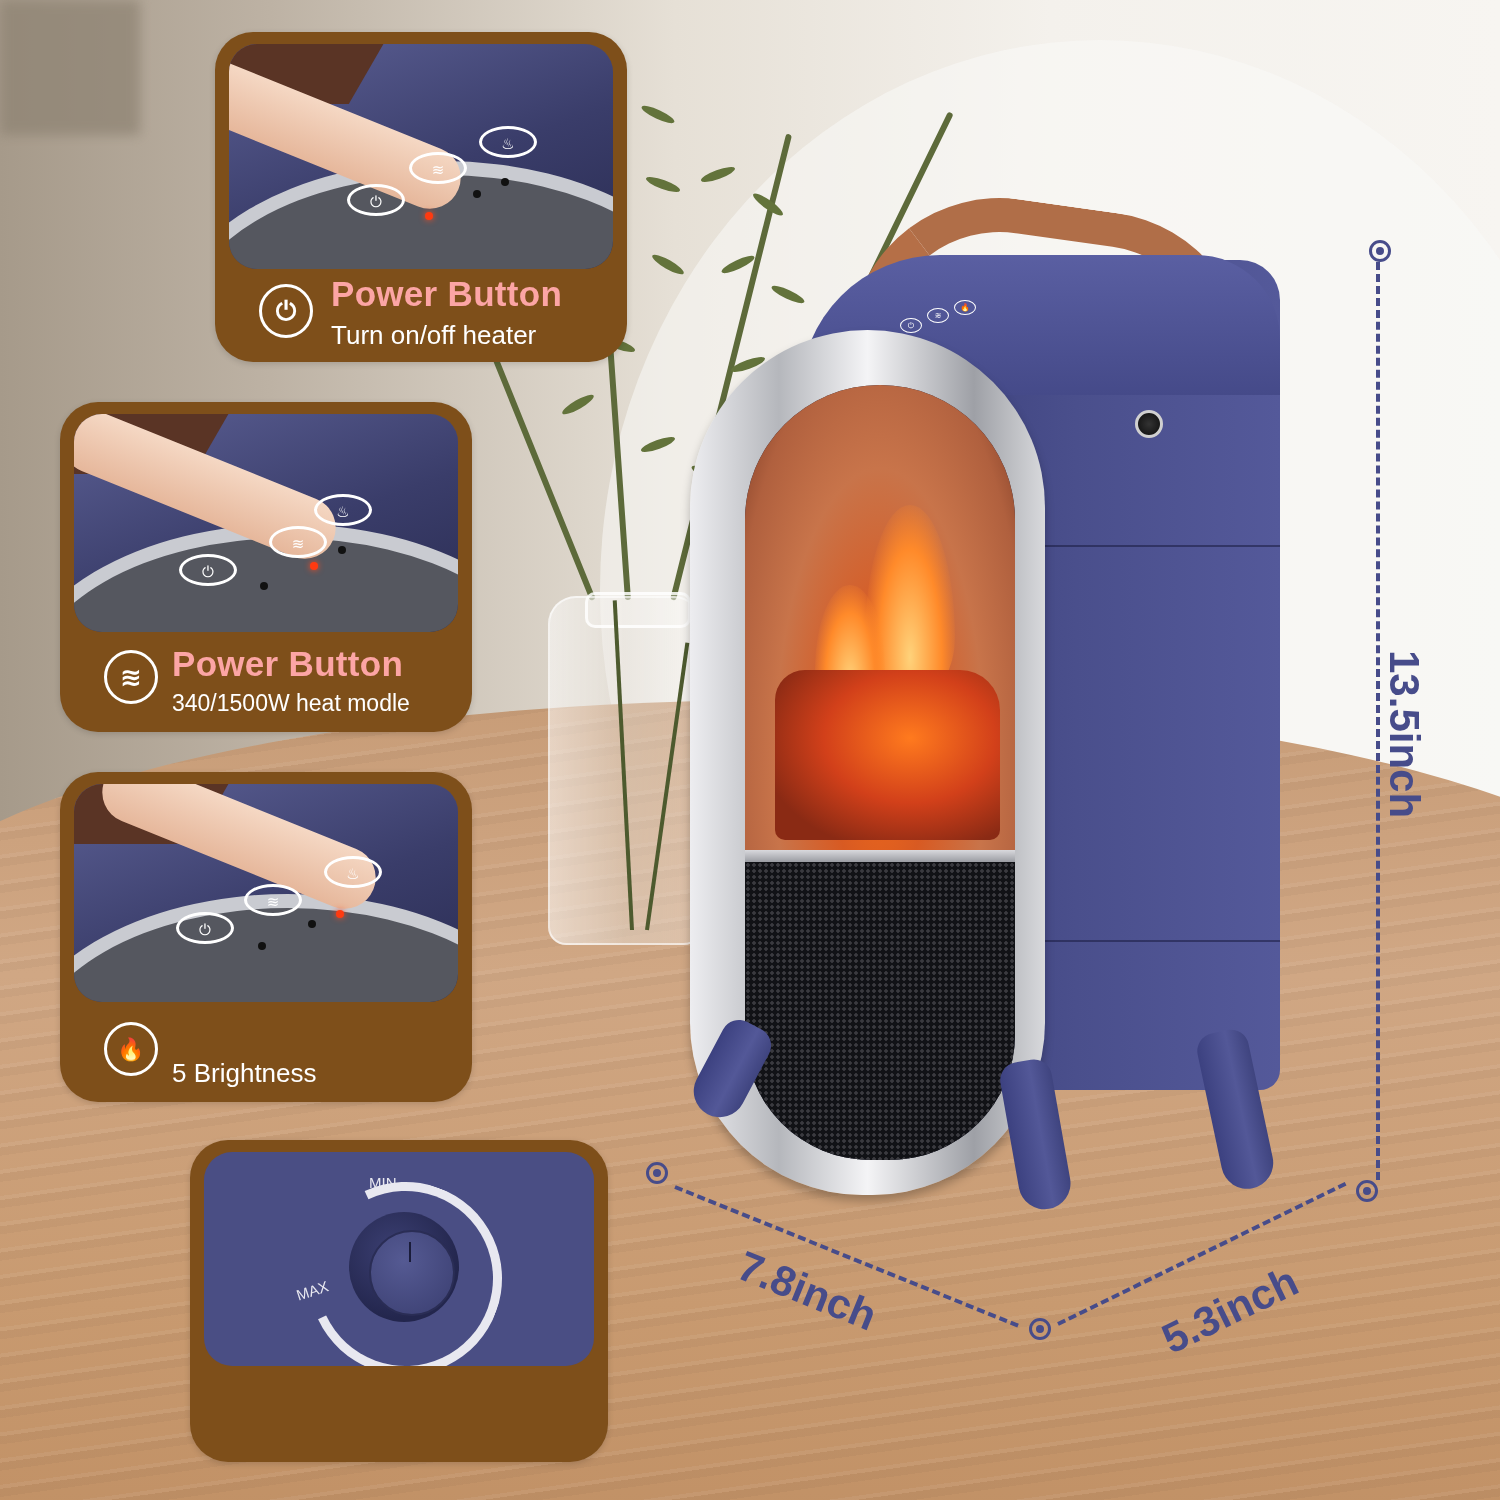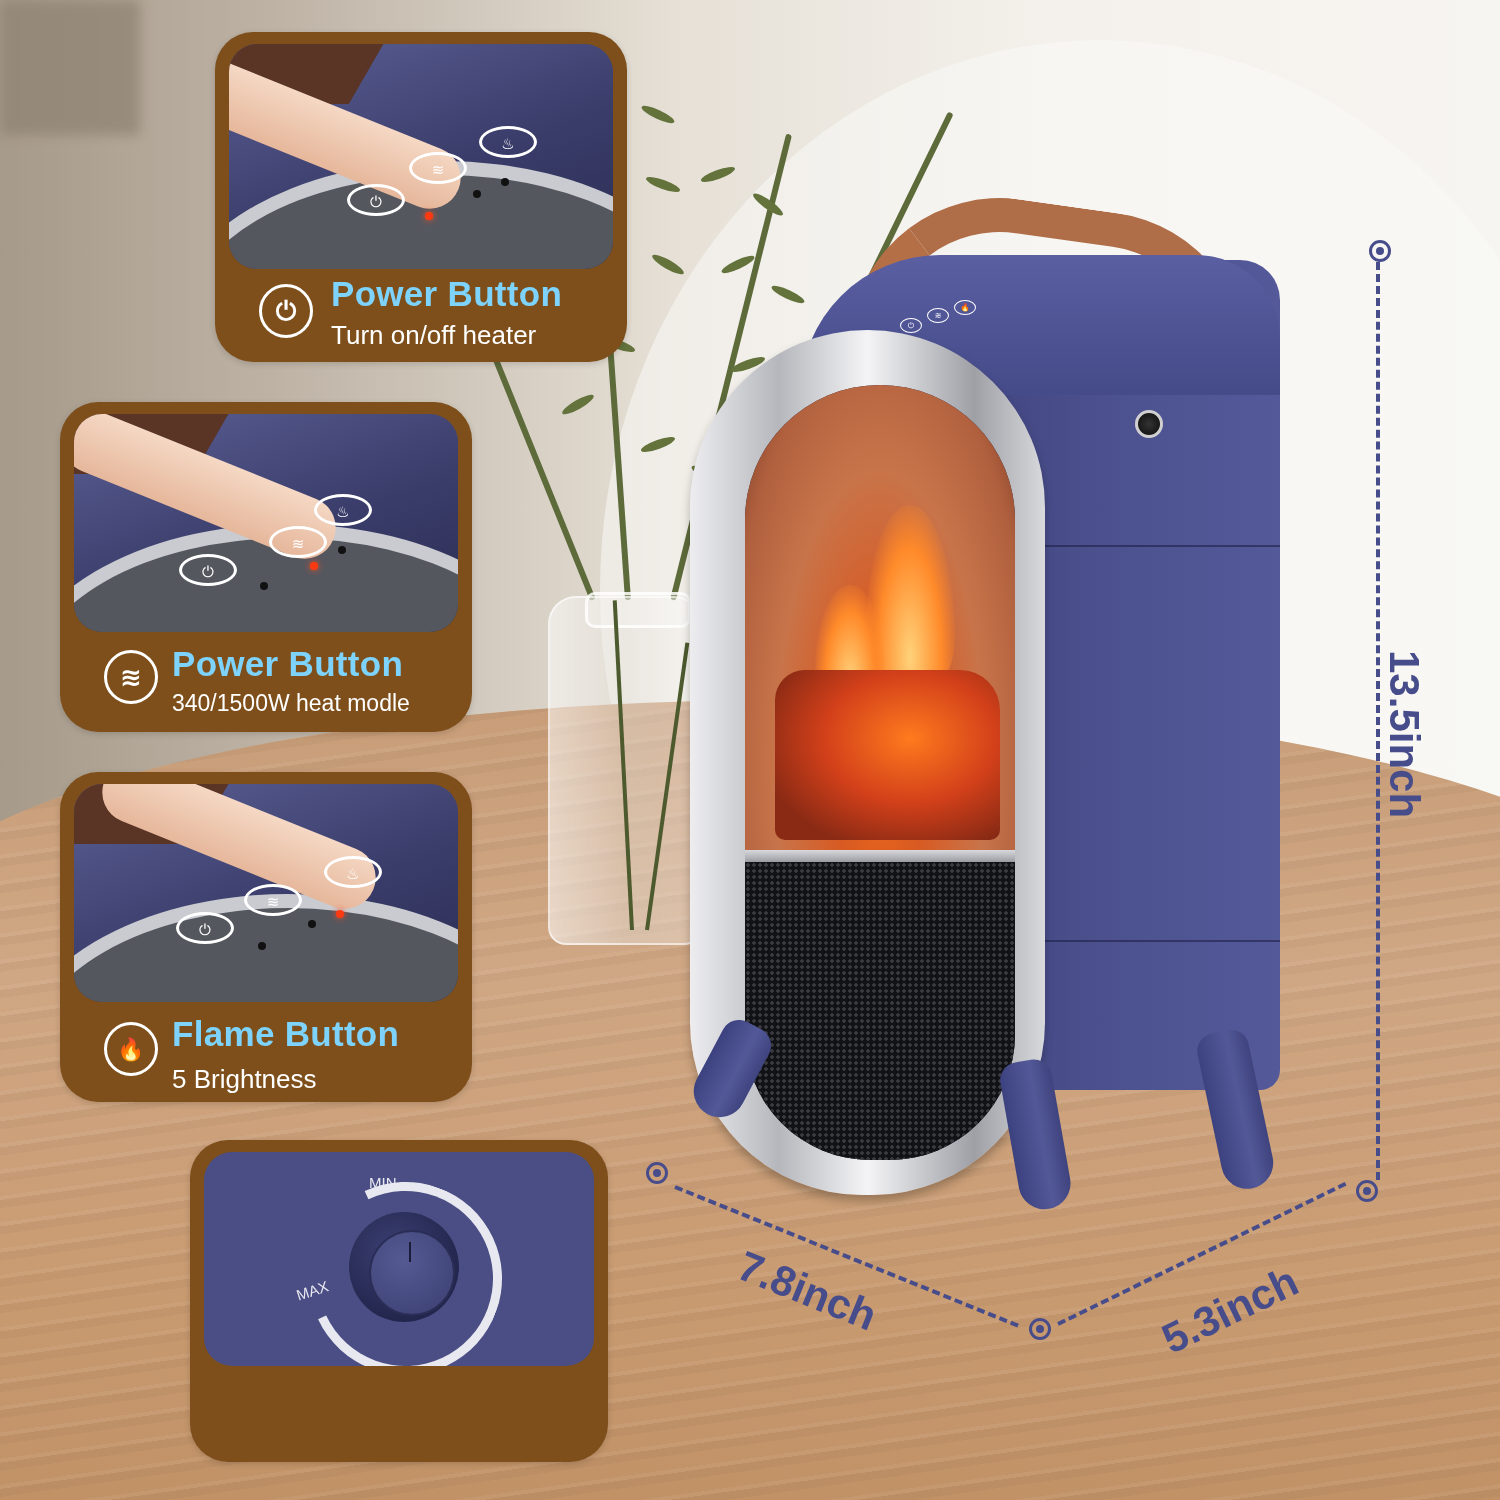--- a/index.html
+++ b/index.html
@@ -148,21 +148,21 @@
     box-sizing: border-box;
   }
   .led { position: absolute; width: 8px; height: 8px; border-radius: 50%; background: #111; }
   .led.on { background: #ff3a10; box-shadow: 0 0 6px #ff4a20; }
   .card-icon {
     position: absolute; width: 54px; height: 54px; border-radius: 50%;
     border: 3px solid #fff; box-sizing: border-box; color: #fff;
     display: flex; align-items: center; justify-content: center; font-size: 26px; font-weight: bold;
   }
   .card-title {
-    position: absolute; color: #7dd3fc; font-family: "Liberation Sans", sans-serif; font-weight: bold;
+    position: absolute; color: #fca5a5; font-family: "Liberation Sans", sans-serif; font-weight: bold;
     font-size: 35px; white-space: nowrap; letter-spacing: .3px;
   }
   .card-sub {
     position: absolute; color: #fff; font-family: "Liberation Sans", sans-serif;
     font-size: 26px; white-space: nowrap;
   }
   
   .thermo-photo { background: #4a4e84; }
   .dial-arc {
     position: absolute; left: 105px; top: 30px; width: 175px; height: 175px; border-radius: 50%;
@@ -311,22 +311,21 @@
     <div class="ctl" style="left:102px;top:128px;">⏻</div>
     <div class="ctl" style="left:170px;top:100px;">≋</div>
     <div class="ctl" style="left:250px;top:72px;">♨</div>
     <div class="led on" style="left:262px;top:126px;"></div>
     <div class="led" style="left:184px;top:158px;"></div>
     <div class="led" style="left:234px;top:136px;"></div>
   </div>
   <div class="card-icon" style="left:44px;top:250px;">
       <span style="font-size:22px;">🔥</span>
     </div>
-  <div class="card-title" style="left:112px;top:242px;">Flame Button</div>
-  <div class="card-sub" style="left:112px;top:292px;">5 Brightness</div>
+  <div class="card-sub" style="left:112px;top:286px;">5 Brightness</div>
 </div>
 
 <div class="card" style="left:190px;top:1140px;width:418px;height:322px;">
   <div class="card-photo thermo-photo" style="height:214px;">
     <div class="dial-arc"></div>
     <div class="knob-outer"></div>
     <div class="knob-inner"></div>
     <div class="knob-mark"></div>
     <div class="dial-text" style="left:165px;top:22px;">MIN</div>
     <div class="dial-text" style="left:92px;top:130px;transform:rotate(-18deg);">MAX</div>

